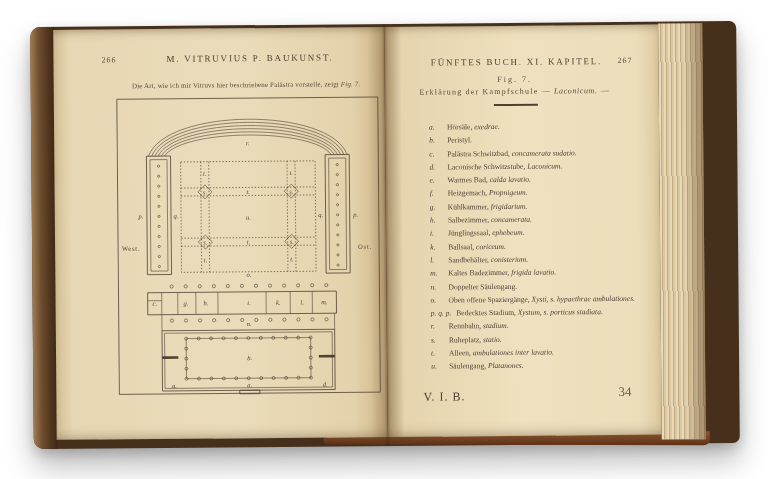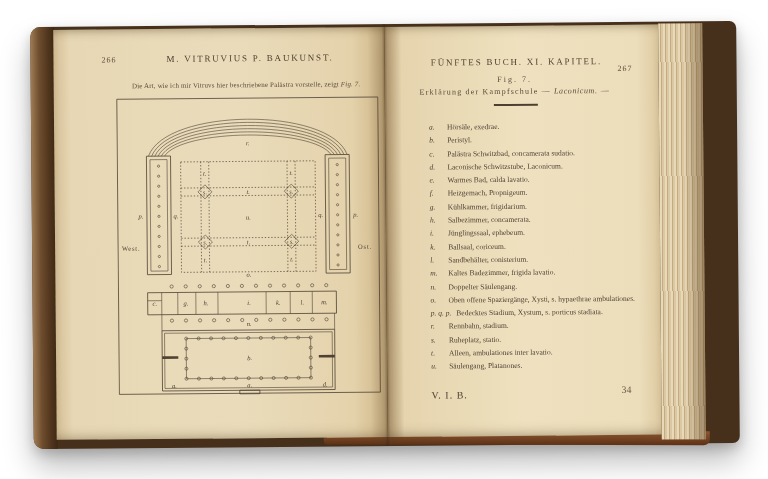--- a/index.html
+++ b/index.html
@@ -63,33 +63,33 @@
   .figure-box svg{display:block;width:100%;height:100%;}
   .plan-stroke{stroke:#4f4234;fill:none;stroke-width:0.8;}
   .plan-stroke-thin{stroke:#4f4234;fill:none;stroke-width:0.6;}
   .plan-dash{stroke:#4f4234;fill:none;stroke-width:0.7;stroke-dasharray:1.4 1.8;}
   .plan-fill{fill:#4f4234;stroke:none;}
   .plan-letter{font-family:"Liberation Serif",serif;font-style:italic;font-size:6.5px;fill:#4a3d2f;}
   .plan-compass{font-family:"Liberation Serif",serif;font-size:6.5px;letter-spacing:0.8px;fill:#4a3d2f;}
   
   .rp-header{position:absolute;left:20px;right:30px;top:31px;text-align:center;
     font-size:9px;letter-spacing:1.8px;color:#524334;}
-  .rp-pageno{position:absolute;right:26px;top:39px;font-size:8px;letter-spacing:1px;color:#564737;}
+  .rp-pageno{position:absolute;right:26px;top:31px;font-size:8px;letter-spacing:1px;color:#564737;}
   .rp-fig{position:absolute;left:0;right:14px;top:49px;text-align:center;
     font-size:8px;letter-spacing:2px;color:#5a4b3b;}
   .rp-sub{position:absolute;left:0;right:14px;top:61px;text-align:center;
     font-size:8px;letter-spacing:1.2px;color:#5a4b3b;}
   .rp-sub i{font-style:italic;letter-spacing:0.6px;}
   .rp-rule{position:absolute;left:50%;top:78px;width:44px;height:2px;margin-left:-28px;background:#4d4031;}
   .legend{position:absolute;left:44px;top:94px;right:8px;}
   .lg-row{font-size:7.5px;line-height:13.3px;color:#4e4134;white-space:nowrap;}
   .lg-key{font-style:italic;display:inline-block;min-width:13px;margin-right:5px;}
-  .lg-la{margin-top:18px;}
-  .rp-footer{position:absolute;left:44px;top:363px;font-size:10px;letter-spacing:1px;color:#52443​6;color:#524436;}
-  .rp-sig{position:absolute;right:30px;top:359px;font-size:10px;color:#6b5c48;}
+  .lg-la{font-style:italic;margin-top:18px;}
+  .rp-footer{position:absolute;left:36px;top:363px;font-size:12px;letter-spacing:1px;color:#52443​6;color:#524436;}
+  .rp-sig{position:absolute;right:30px;top:359px;font-size:13px;color:#6b5c48;}
 </style>
 </head>
 <body>
 
 <div class="book">
   <div class="cover-left"></div>
   <div class="cover-bottom"></div>
 
   <div class="page left-page">
     <div class="lp-pageno">266</div>

